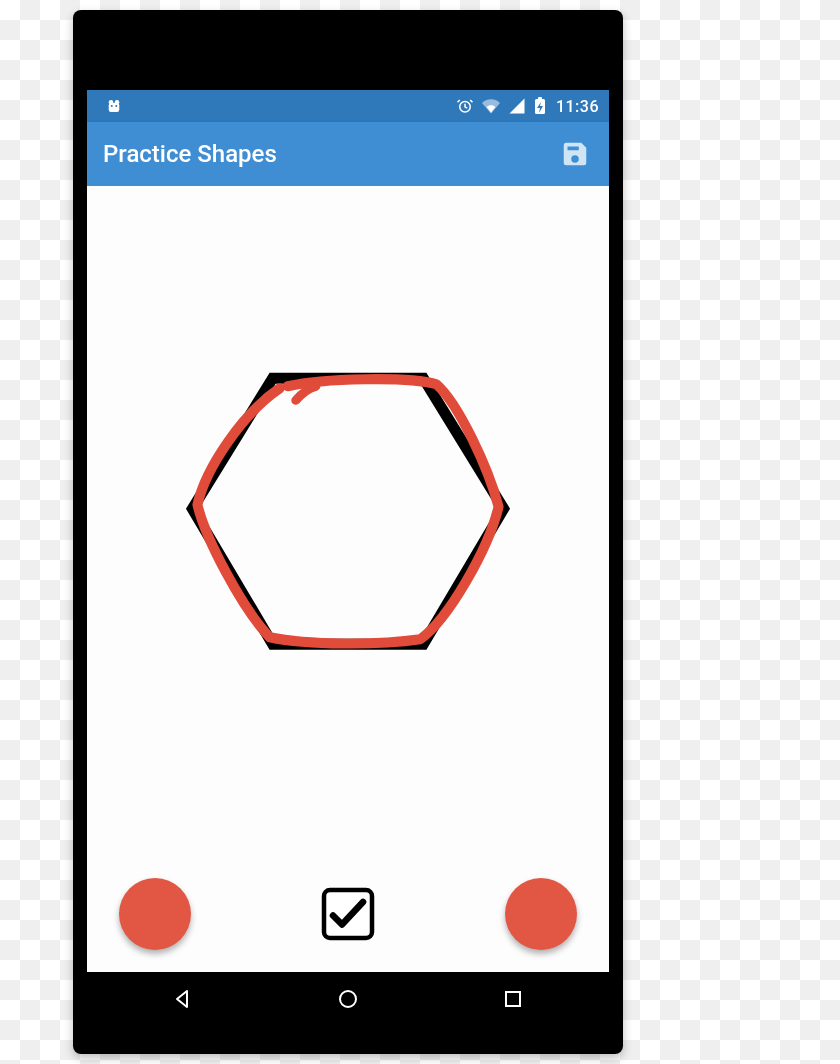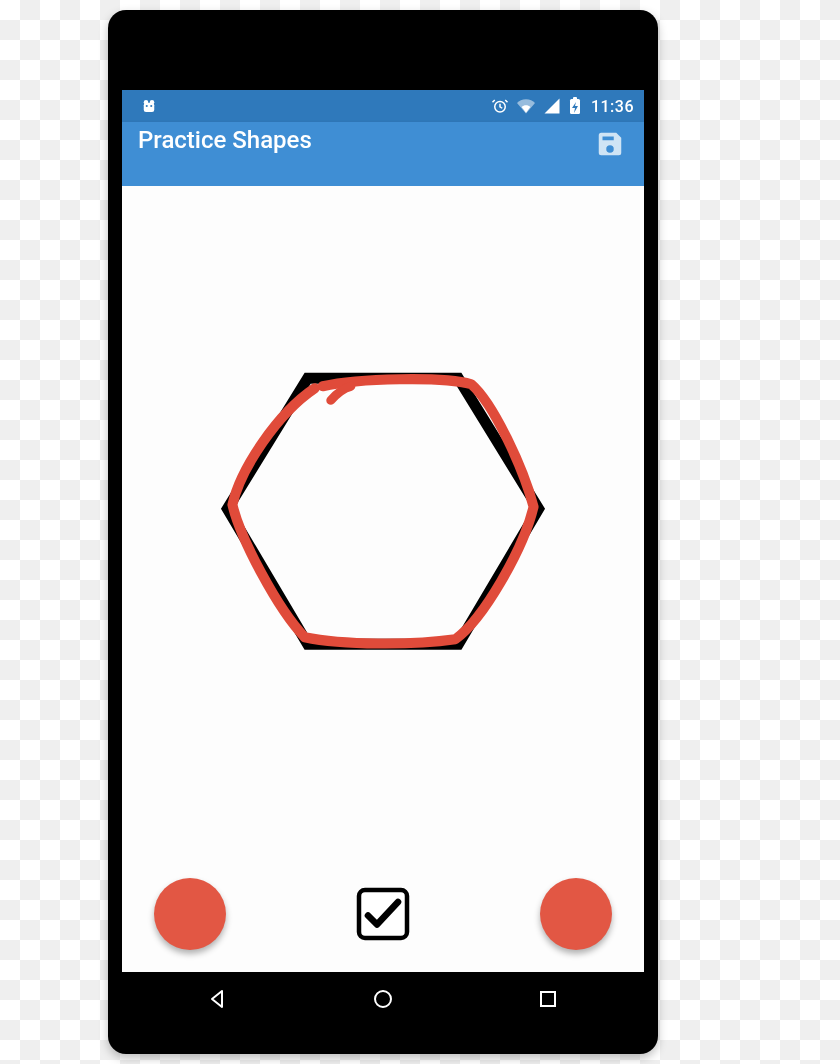--- a/index.html
+++ b/index.html
@@ -12,25 +12,25 @@
       linear-gradient(45deg, transparent 75%, #efefef 75%),
       linear-gradient(-45deg, transparent 75%, #efefef 75%);
     background-size: 40px 40px;
     background-position: 0 0, 0 20px, 20px -20px, -20px 0px;
     background-color: #ffffff;
     display: flex;
     align-items: center;
     justify-content: flex-start;
   }
   .phone {
-    margin-left: 108px;
+    margin-left: 73px;
     width: 550px;
     height: 1044px;
     background: #000;
-    border-radius: 18px;
+    border-radius: 8px;
     padding: 14px;
     position: relative;
     box-shadow: 0 4px 10px rgba(0,0,0,.25);
   }
   .phone-inner {
     width: 100%;
     height: 100%;
     border-radius: 28px;
     background: #000;
     display: flex;
@@ -68,22 +68,22 @@
   }
   .statusbar .spacer { flex: 1; }
   .statusbar .ic { margin-left: 8px; display:flex; align-items:center; }
   .statusbar .time { margin-left: 10px; font-weight: 500; letter-spacing: .5px; }
   
   .appbar {
     height: 64px;
     background: #3f8ed4;
     color: #fff;
     display: flex;
-    align-items: flex-start;
-    padding: 4px 16px;
+    align-items: center;
+    padding: 12px 16px;
     box-shadow: 0 2px 4px rgba(0,0,0,.2);
   }
   .appbar .title { font-size: 24px; font-weight: 500; flex: 1; }
   .appbar .save-btn { width: 36px; height: 36px; display:flex; align-items:center; justify-content:center; cursor:pointer; }
   
   .canvas {
     flex: 1;
     background: #fdfdfd;
     position: relative;
   }

